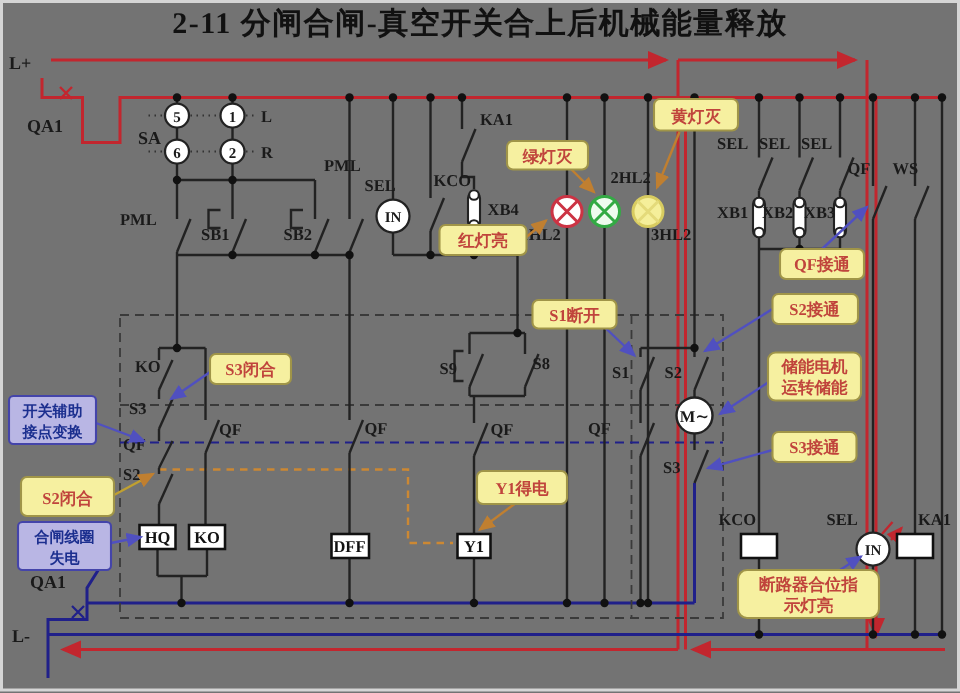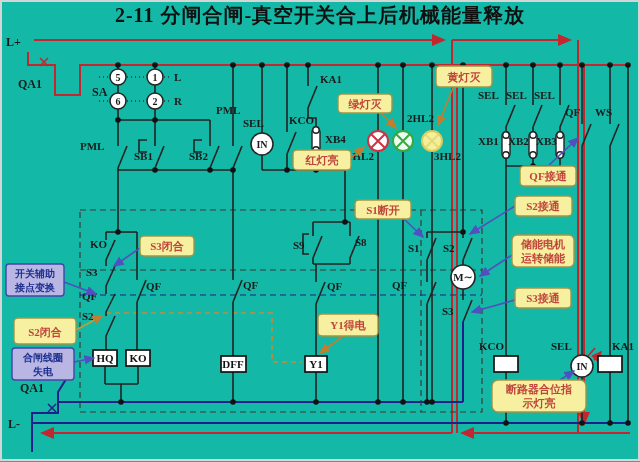--- a/index.html
+++ b/index.html
@@ -1,16 +1,16 @@
 <!DOCTYPE html>
 <html><head>
 <meta charset="utf-8">
 <style>
   html,body{margin:0;padding:0;background:#fff;}
-  #stage{position:relative;width:640px;height:462px;background:#14b8a6;overflow:hidden;
+  #stage{position:relative;width:640px;height:462px;background:#737373;overflow:hidden;
          font-family:"Liberation Serif","DejaVu Serif",serif;}
   svg{display:block;}
   text{font-family:"Liberation Serif","DejaVu Serif",serif;}
   .lbl{font-weight:bold;font-size:12px;fill:#1a1a1a;}
   .sm{font-weight:bold;font-size:11px;fill:#1a1a1a;}
   .pin{font-weight:bold;font-size:10px;fill:#1a1a1a;}
   .ycall{font-weight:bold;font-size:11px;fill:#c0443c;}
   .bcall{font-weight:bold;font-size:10px;fill:#1c2f8f;}
   .coiltxt{font-weight:bold;font-size:11px;fill:#111;}
   .title{font-weight:bold;font-size:20px;fill:#111;letter-spacing:1px;}

